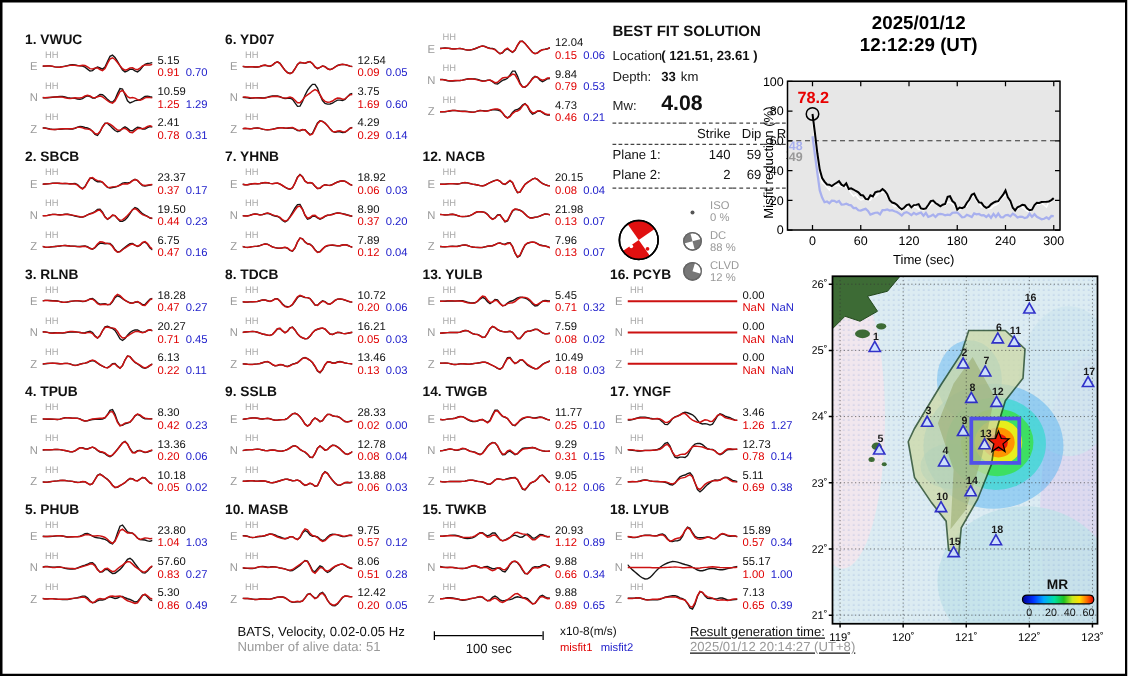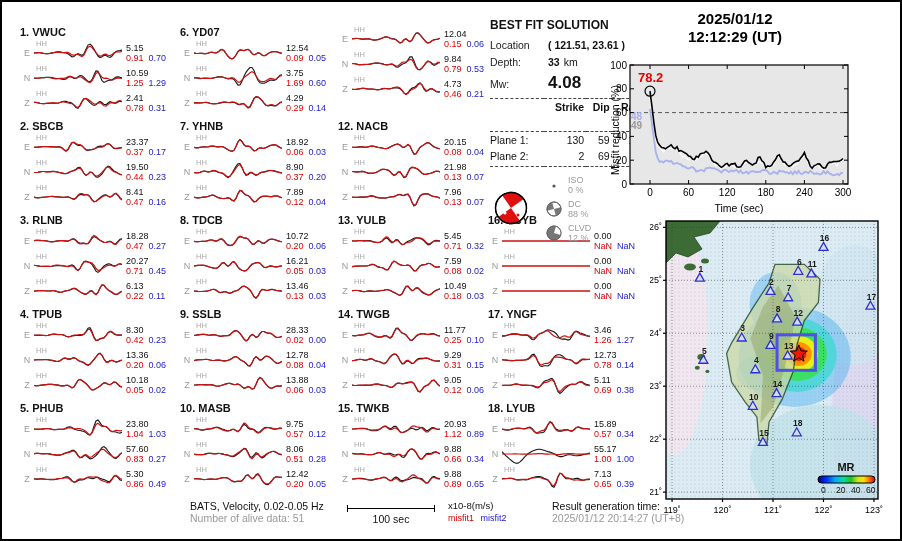--- a/index.html
+++ b/index.html
@@ -15,26 +15,26 @@
   .hh{position:absolute;top:-1px;left:2px;font-size:7.5px;color:#aaa;line-height:8px;}
   svg.wave{display:block;width:88px;height:24px;}
   .nums{margin-left:4px;font-size:9px;line-height:10px;white-space:nowrap;}
   .amp{color:#111;}
   .m1{color:#e00000;}
   .m2{color:#2222cc;margin-left:5px;}
   
   .bestfit{position:absolute;left:488px;top:16px;width:158px;font-size:10.5px;color:#111;}
   .bf-title{font-weight:bold;font-size:12px;margin-bottom:7px;}
   .bf-row{display:flex;margin-bottom:5px;align-items:baseline;}
-  .bf-lab{width:58px;color:#222;}
+  .bf-lab{width:39px;color:#222;}
   .bf-val{font-weight:bold;}
   .bf-mw{font-size:17px;font-weight:bold;}
   table.bf-table{border-collapse:collapse;width:100%;font-size:10.5px;margin-top:3px;
     border-top:1px dashed #444;}
-  table.bf-table th{font-weight:bold;text-align:right;padding:2px 2px 18px 0;border-bottom:1px dashed #444;}
+  table.bf-table th{font-weight:normal;text-align:right;padding:2px 2px 2px 0;border-bottom:1px dashed #444;}
   table.bf-table td{text-align:right;padding:2px 2px 2px 0;}
   table.bf-table tr.last td{border-bottom:1px dashed #444;padding-bottom:4px;}
   table.bf-table .rowlab{text-align:left;}
   .bf-bottom{display:flex;margin-top:8px;align-items:flex-start;}
   .decomp{margin-left:14px;}
   .decomp-row{display:flex;align-items:center;margin-bottom:4px;}
   .decomp-text{margin-left:6px;font-size:9px;color:#999;line-height:10px;}
   
   .misfit{position:absolute;left:604px;top:4px;width:258px;height:208px;}
   .mf-title{position:absolute;left:0;top:4px;width:100%;text-align:center;font-weight:bold;font-size:15px;color:#000;line-height:18px;}
@@ -46,21 +46,21 @@
   
   .footer div{line-height:12px;}
   .f-bats{position:absolute;left:188px;top:498px;font-size:10.5px;color:#111;}
   .f-sub{color:#999;}
   .f-scale{position:absolute;left:345px;top:503px;width:88px;text-align:center;}
   .f-scale .bar{height:7px;border-left:1px solid #000;border-right:1px solid #000;position:relative;}
   .f-scale .bar:before{content:"";position:absolute;left:0;right:0;top:3px;border-top:1px solid #000;}
   .f-scale .lab{font-size:10.5px;color:#111;margin-top:1px;}
   .f-units{position:absolute;left:446px;top:498px;font-size:9.5px;color:#111;}
   .f-units .mis{font-size:9px;}
-  .f-result{position:absolute;left:550px;top:498px;font-size:10.5px;color:#111;}
+  .f-result{position:absolute;left:550px;top:498px;font-size:10.5px;color:#111;text-decoration:underline;}
 </style>
 </head>
 <body>
 
 <div class="page">
 
   <div class="col" id="col0" style="left:18px">
       <div class="station">
       <div class="st-title">1.  VWUC</div>
     <div class="chan-row">
@@ -139,21 +139,21 @@
         <div class="chan-row">
           <span class="chan">Z</span>
           <div class="wave-wrap">
             <span class="hh">HH</span>
             <svg class="wave" viewBox="0 0 88 24">
               <path d="M0,12.1L2,12.7L4,12.9L6,12.7L8,12.4L10,12.2L12,12.0L14,11.8L16,11.5L18,11.4L20,11.6L22,11.8L24,11.9L26,12.0L28,12.2L30,12.2L32,12.0L34,11.8L36,12.4L38,13.6L40,14.3L42,13.2L44,11.0L46,9.5L48,9.6L50,10.1L52,9.8L54,9.7L56,11.5L58,14.6L60,16.6L62,16.2L64,14.5L66,12.8L68,11.3L70,10.0L72,9.8L74,11.0L76,12.1L78,11.3L80,9.3L82,8.6L84,10.5L86,13.4L88,15.0" fill="none" stroke="#151515" stroke-width="1.1"></path>
               <path d="M0,12.2L2,12.6L4,12.7L6,12.5L8,12.3L10,12.2L12,12.0L14,11.7L16,11.5L18,11.4L20,11.6L22,11.8L24,11.9L26,12.1L28,12.3L30,12.4L32,12.2L34,12.1L36,12.7L38,13.8L40,14.2L42,12.8L44,10.2L46,8.5L48,8.6L50,9.4L52,9.7L54,10.2L56,12.2L58,15.1L60,16.8L62,16.3L64,14.8L66,13.4L68,12.1L70,10.8L72,10.3L74,11.2L76,11.9L78,11.0L80,9.0L82,8.3L84,9.9L86,12.6L88,14.3" fill="none" stroke="#cc1111" stroke-width="1.2"></path>
             </svg>
           </div>
           <div class="nums">
-            <div class="amp">8.41</div>
+            <div class="amp">6.75</div>
             <div><span class="m1">0.47</span><span class="m2">0.16</span></div>
           </div>
         </div>
       </div>
       <div class="station">
       <div class="st-title">3.  RLNB</div>
     <div class="chan-row">
           <span class="chan">E</span>
           <div class="wave-wrap">
             <span class="hh">HH</span>
@@ -893,21 +893,21 @@
     <table class="bf-table">
       <tbody>
           <tr>
         <th class="rowlab"></th>
         <th>Strike</th>
         <th>Dip</th>
         <th>Rake</th>
       </tr>
       <tr>
         <td class="rowlab">Plane 1:</td>
-        <td>130</td>
+        <td>140</td>
         <td>59</td>
         <td>156</td>
       </tr>
       <tr class="last">
         <td class="rowlab">Plane 2:</td>
         <td>2</td>
         <td>69</td>
         <td>32</td>
       </tr>
     </tbody>

